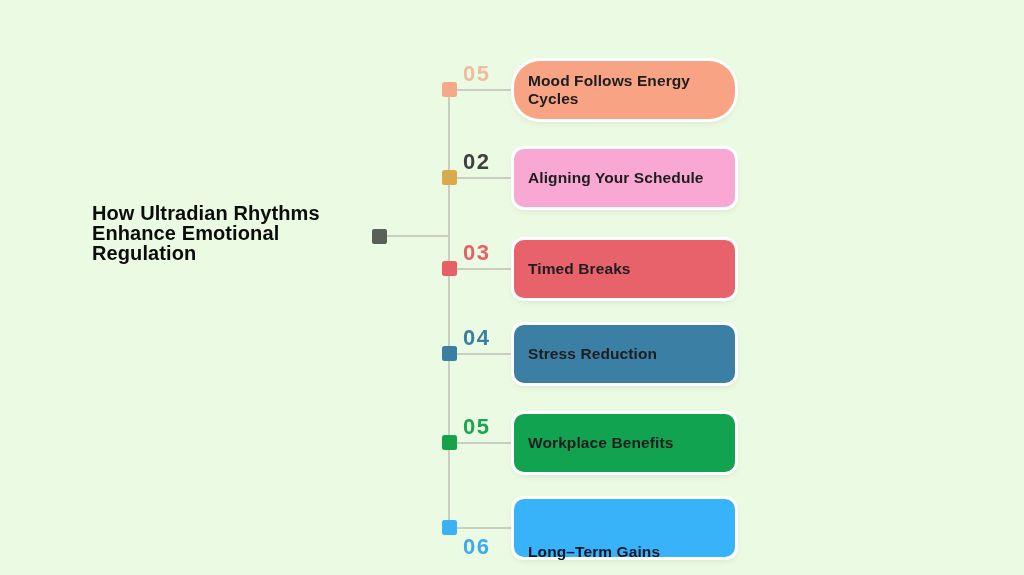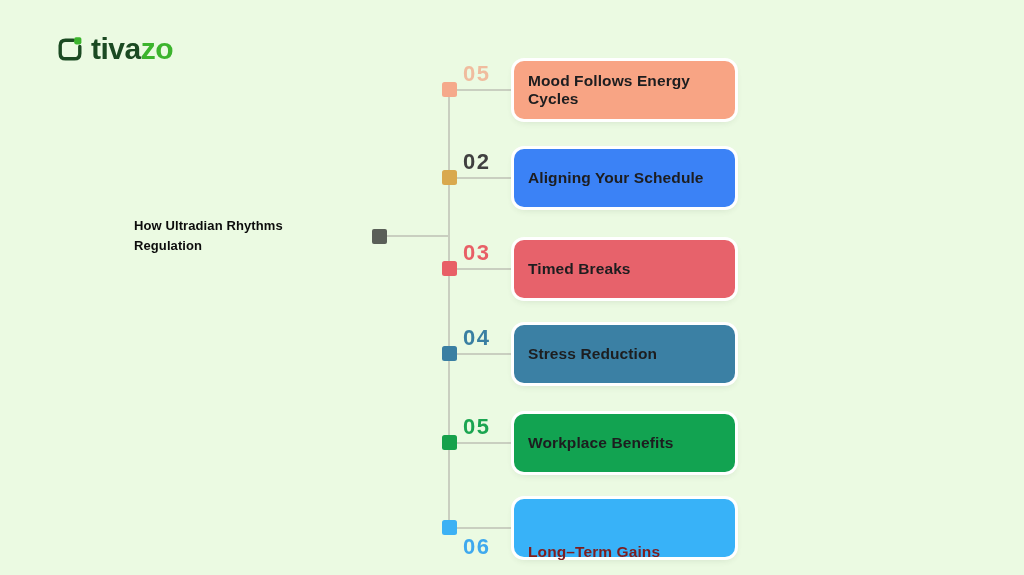--- a/index.html
+++ b/index.html
@@ -8,24 +8,23 @@
     position:relative;
     width:1024px;height:575px;
     overflow:hidden;
   }
   
   .logo{position:absolute;left:57px;top:34px;display:flex;align-items:center;gap:7px;}
   .logo-mark{width:27px;height:27px;position:relative;flex:0 0 auto;}
   .logo-text{font-size:30px;font-weight:bold;letter-spacing:-0.5px;line-height:1;}
   
   .title{
-    position:absolute;left:92px;top:216px;width:270px;
-    font-size:13px;font-weight:bold;line-height:20px;
+    position:absolute;left:92px;top:203px;width:270px;
+    font-size:20px;font-weight:bold;line-height:20px;
     letter-spacing:0.1px;
-    margin-left:42px;
   }
   
   .spine{position:absolute;left:448px;top:90px;width:2px;height:439px;}
   .gray-node{position:absolute;left:372px;top:229px;width:15px;height:15px;border-radius:2px;}
   .gray-connector{position:absolute;left:387px;top:235px;width:61px;height:2px;}
   
   .item{position:absolute;left:0;top:0;}
   .item .connector{
     position:absolute;left:449px;top:calc(var(--cy) - 1px);
     width:65px;height:2px;
@@ -47,54 +46,46 @@
   .card-label{
     padding-left:14px;
     font-size:15.5px;font-weight:bold;letter-spacing:0.1px;
   }
 </style>
 </head>
 <body>
 
 <div class="canvas" style="background: rgb(235, 250, 226);">
 
-  <div class="logo">
-    <div class="logo-mark">
-      <svg width="27" height="27" viewBox="0 0 27 27">
-        <path d="M 16.5 4.2 L 8.6 4.2 Q 3.2 4.2 3.2 9.6 L 3.2 17.4 Q 3.2 22.8 8.6 22.8 L 17.4 22.8 Q 22.8 22.8 22.8 17.4 L 22.8 10.5" fill="none" stroke="#1B4A22" stroke-width="3.4" stroke-linecap="round"></path>
-        <rect x="17.2" y="1.2" width="7.2" height="7.2" rx="1.8" fill="#3CB42D"></rect>
-      </svg>
-    </div>
-    <div class="logo-text"><span class="brand-prefix" style="color: rgb(27, 74, 34);">tiva</span><span class="brand-suffix" style="color: rgb(60, 180, 45);">zo</span></div>
-  </div>
 
   <div class="title" style="color: rgb(12, 12, 12);">
     <div>How Ultradian Rhythms</div>
+    <div>Enhance Emotional</div>
     <div>Regulation</div>
   </div>
 
   <div class="gray-node" style="background: rgb(90, 95, 88);"></div>
   <div class="gray-connector line" style="background: rgb(201, 207, 192);"></div>
 
   <div class="spine line" style="background: rgb(201, 207, 192);"></div>
 
   <div class="item" style="--cy:90px">
     <div class="connector line" style="background: rgb(201, 207, 192);"></div>
     <div class="marker" style="background: rgb(245, 169, 139);"></div>
     <div class="number" style="color: rgb(240, 188, 158);">05</div>
-    <div class="card" style="background: rgb(248, 164, 132);">
+    <div class="card" style="background: rgb(248, 164, 132); border-radius: 26px;">
       <span class="card-label" style="color: rgb(29, 29, 31);">Mood Follows Energy Cycles</span>
     </div>
   </div>
 
   <div class="item" style="--cy:178px">
     <div class="connector line" style="background: rgb(201, 207, 192);"></div>
     <div class="marker" style="background: rgb(217, 169, 78);"></div>
     <div class="number" style="color: #404040;">02</div>
-    <div class="card" style="background: #3b82f6;">
+    <div class="card" style="background: #f9a8d4;">
       <span class="card-label" style="color: rgb(29, 29, 31);">Aligning Your Schedule</span>
     </div>
   </div>
 
   <div class="item" style="--cy:269px">
     <div class="connector line" style="background: rgb(201, 207, 192);"></div>
     <div class="marker" style="background: rgb(232, 95, 102);"></div>
     <div class="number" style="color: rgb(232, 95, 102);">03</div>
     <div class="card" style="background: rgb(231, 98, 107);">
       <span class="card-label" style="color: rgb(29, 29, 31);">Timed Breaks</span>
@@ -117,17 +108,17 @@
     <div class="card" style="background: rgb(18, 163, 81); align-items: center;">
       <span class="card-label" style="color: rgb(29, 29, 31);">Workplace Benefits</span>
     </div>
   </div>
 
   <div class="item" style="--cy:528px">
     <div class="connector line" style="background: rgb(201, 207, 192);"></div>
     <div class="marker" style="background: rgb(60, 177, 244);"></div>
     <div class="number" style="color: rgb(63, 169, 238); margin-top: 35px;">06</div>
     <div class="card" style="background: rgb(56, 178, 248);">
-      <span class="card-label" style="color: #7f1d1d; margin-top: 48px;">Long–Term Gains</span>
+      <span class="card-label" style="color: #0f172a; margin-top: 48px;">Long–Term Gains</span>
     </div>
   </div>
 
 </div>
 
 </body></html>

